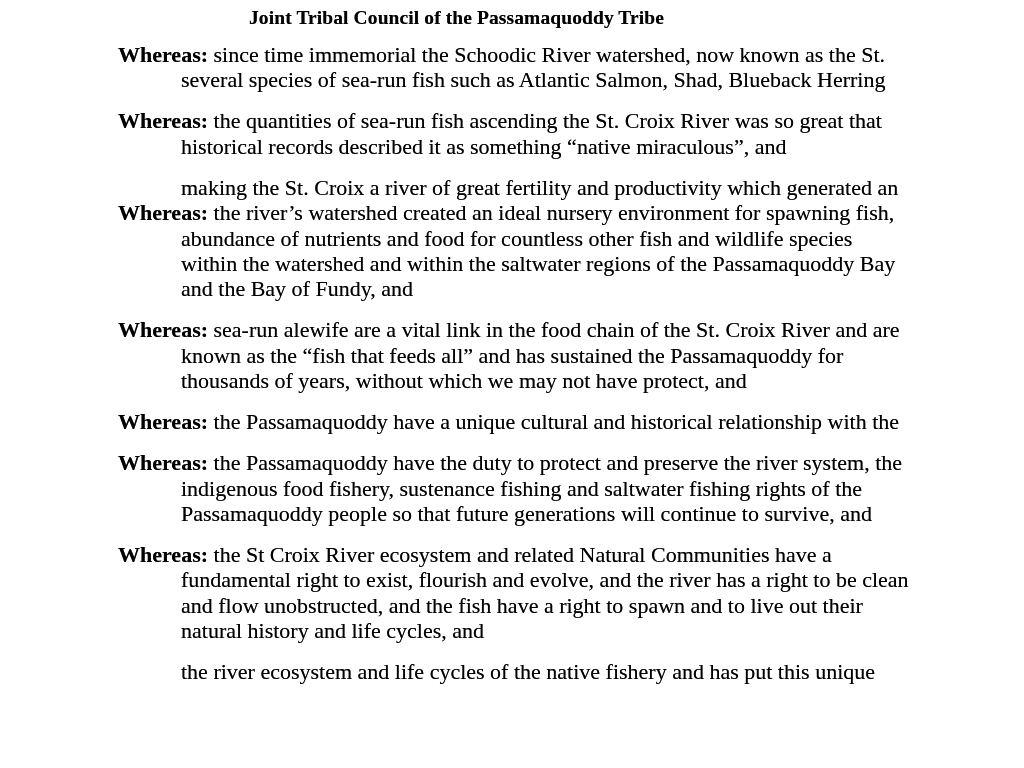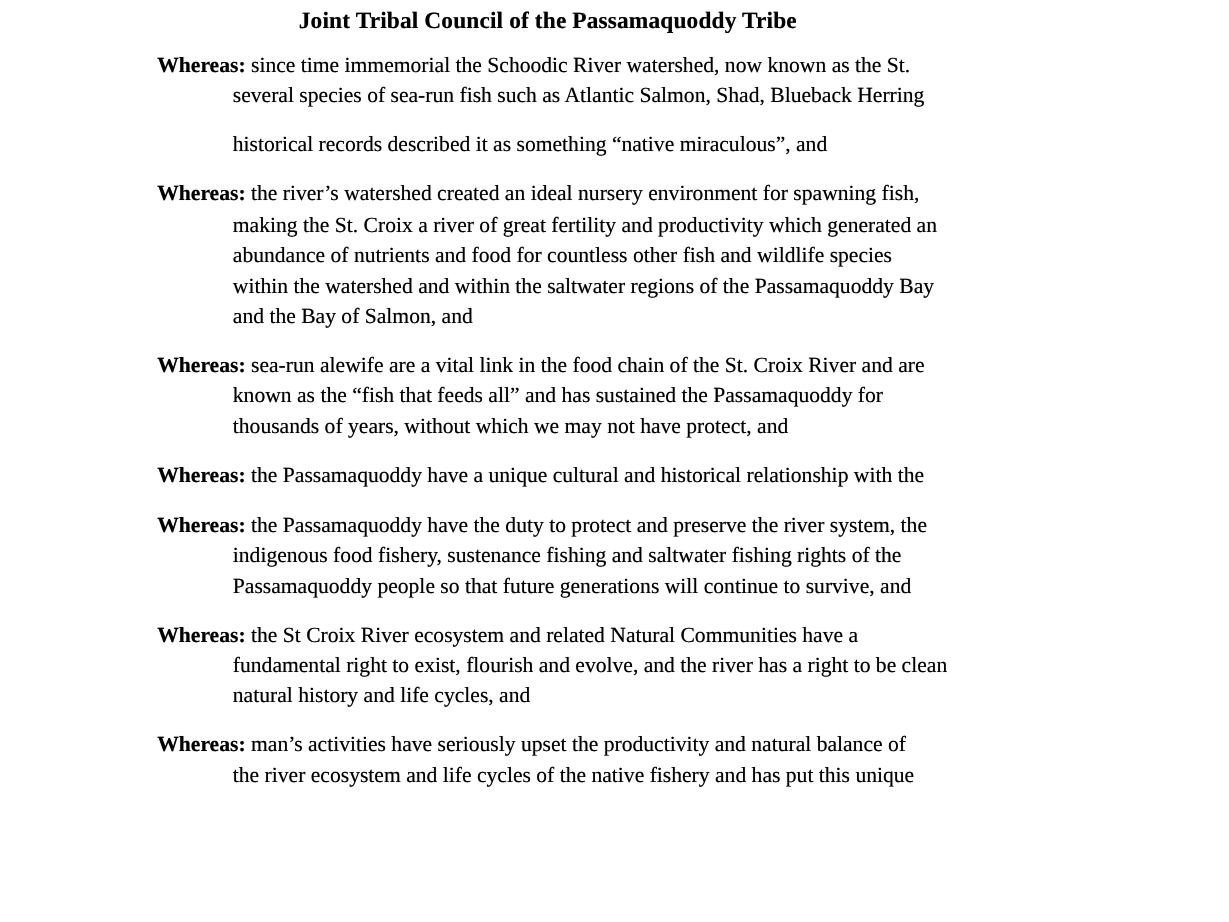--- a/index.html
+++ b/index.html
@@ -28,24 +28,23 @@
     font-size: 19.5px;
     line-height: 23px;
     font-weight: 700;
     text-align: center;
     letter-spacing: 0.1px;
   }
   .content {
     padding-top: 13px;
   }
   .para {
-    font-size: 18px;
+    font-size: 22px;
     line-height: 25.4px;
     margin: 0 0 15.6px 0;
-    padding-left: 13px;
   }
   .para .line {
     padding-left: 181px;
     white-space: nowrap;
   }
   .para .line.first {
     padding-left: 118px;
   }
   .label {
     font-weight: 700;
@@ -56,29 +55,30 @@
 
 <div class="page">
   <h1 class="title">Joint Tribal Council of the Passamaquoddy Tribe</h1>
   <div class="content" id="paragraphs">
   <div class="para">
     <div class="line first"><span class="label">Whereas:</span><span class="text">&nbsp;since time immemorial the Schoodic River watershed, now known as the St.</span></div>
         <div class="line">several species of sea-run fish such as Atlantic Salmon, Shad, Blueback Herring</div>
       </div>
 
   <div class="para">
+    <div class="line first"><span class="label">Whereas:</span><span class="text">&nbsp;the quantities of sea-run fish ascending the St. Croix River was so great that</span></div>
   <div class="line">historical records described it as something “native miraculous”, and</div>
       </div>
 
   <div class="para">
-    <div class="line first"><span class="label">Whereas:</span><span class="text">&nbsp;the river’s watershed created an ideal nursery environment for spawning fish,</span></div>
-  <div class="line">making the St. Croix a river of great fertility and productivity which generated an</div>
+    <div class="line">making the St. Croix a river of great fertility and productivity which generated an</div>
+  <div class="line first"><span class="label">Whereas:</span><span class="text">&nbsp;the river’s watershed created an ideal nursery environment for spawning fish,</span></div>
         <div class="line">abundance of nutrients and food for countless other fish and wildlife species</div>
         <div class="line">within the watershed and within the saltwater regions of the Passamaquoddy Bay</div>
-        <div class="line">and the Bay of Salmon, and</div>
+        <div class="line">and the Bay of Fundy, and</div>
       </div>
 
   <div class="para">
     <div class="line first"><span class="label">Whereas:</span><span class="text">&nbsp;sea-run alewife are a vital link in the food chain of the St. Croix River and are</span></div>
   <div class="line">known as the “fish that feeds all” and has sustained the Passamaquoddy for</div>
         <div class="line">thousands of years, without which we may not have protect, and</div>
       </div>
 
   <div class="para">
     <div class="line first"><span class="label">Whereas:</span><span class="text">&nbsp;the Passamaquoddy have a unique cultural and historical relationship with the</span></div>
@@ -86,21 +86,21 @@
 
   <div class="para">
     <div class="line first"><span class="label">Whereas:</span><span class="text">&nbsp;the Passamaquoddy have the duty to protect and preserve the river system, the</span></div>
   <div class="line">indigenous food fishery, sustenance fishing and saltwater fishing rights of the</div>
         <div class="line">Passamaquoddy people so that future generations will continue to survive, and</div>
       </div>
 
   <div class="para">
     <div class="line first"><span class="label">Whereas:</span><span class="text">&nbsp;the St Croix River ecosystem and related Natural Communities have a</span></div>
   <div class="line">fundamental right to exist, flourish and evolve, and the river has a right to be clean</div>
+        <div class="line">and flow unobstructed, and the fish have a right to spawn and to live out their</div>
         <div class="line">natural history and life cycles, and</div>
       </div>
 
   <div class="para">
-    <div class="line first"><span class="label">Whereas:</span><span class="text">&nbsp;man’s activities have seriously upset the productivity and natural balance of</span></div>
   <div class="line">the river ecosystem and life cycles of the native fishery and has put this unique</div>
       </div>
 </div>
 </div>
 
 </body></html>

